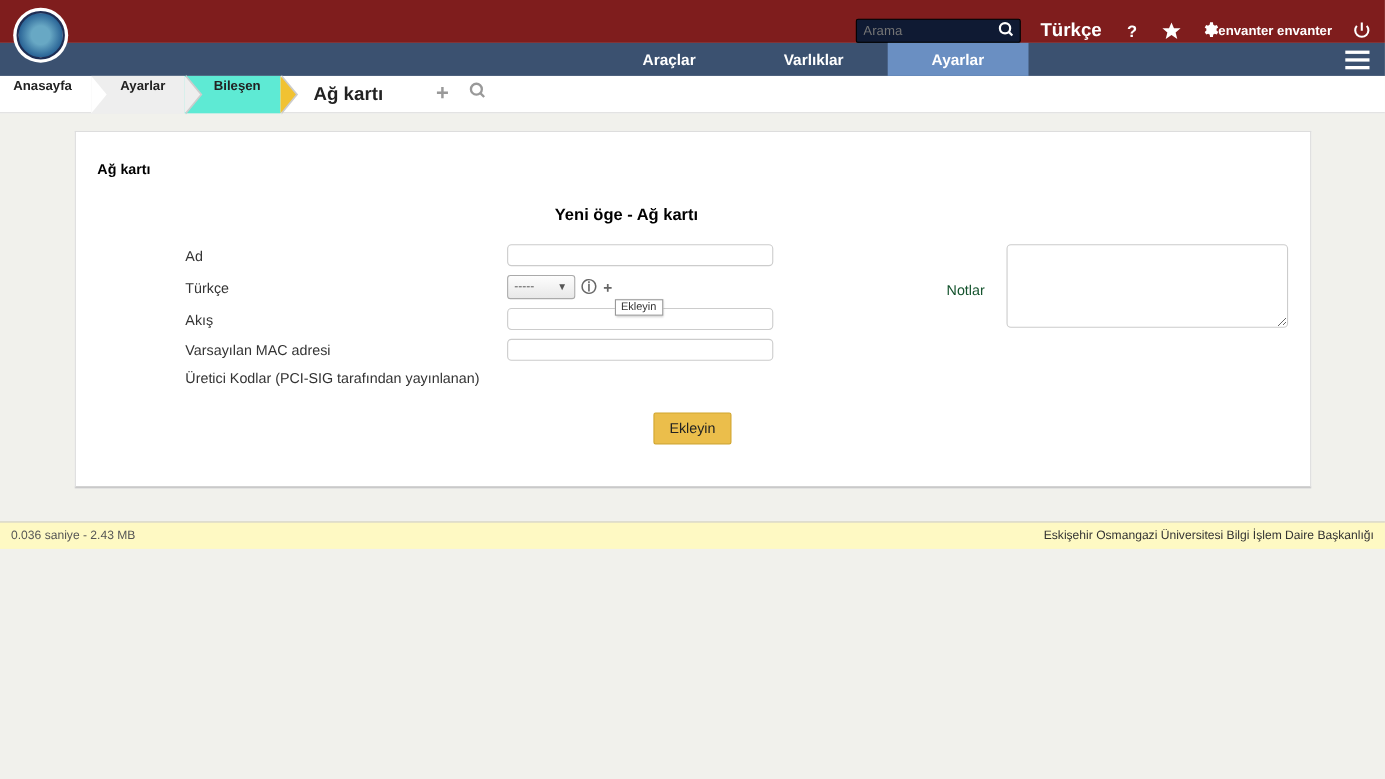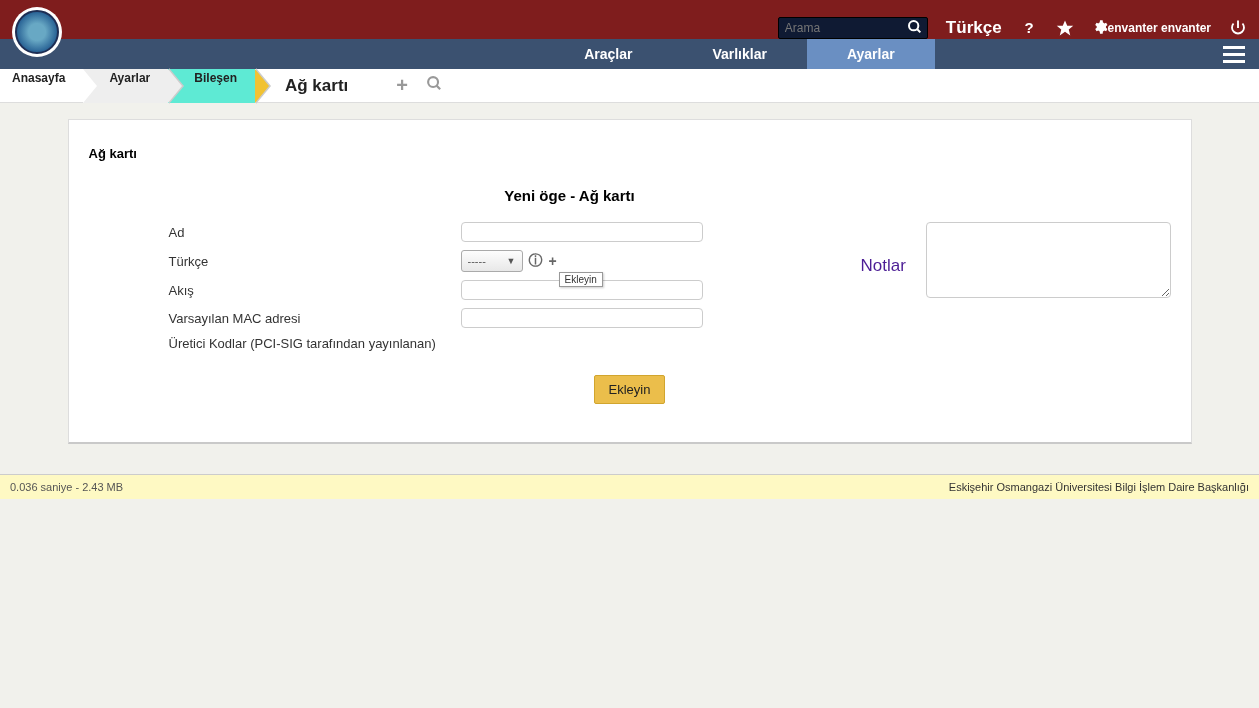--- a/index.html
+++ b/index.html
@@ -45,21 +45,21 @@
     .form-area { display: flex; }
     .form-left { flex: 1; }
     .form-right { width: 360px; padding-left: 50px; }
     .form-row { display: flex; align-items: center; margin-bottom: 8px; padding-left: 80px; }
     .form-label { width: 292px; color: #333; font-size: 13px; }
     .form-value { display: flex; align-items: center; gap: 6px; }
     .text-input { width: 242px; height: 20px; border: 1px solid #ccc; border-radius: 4px; padding: 0 4px; font-size: 12px; }
     .select-box { width: 62px; height: 22px; border: 1px solid #aaa; border-radius: 3px; background: linear-gradient(#fdfdfd,#e8e8e8); display: flex; align-items: center; justify-content: space-between; padding: 0 6px; font-size: 11px; color: #555; cursor: pointer; }
     .select-box .chev { font-size: 9px; color: #555; }
     .icon-sm { color: #666; cursor: pointer; font-size: 14px; font-weight: bold; }
-    .notes-label { font-size: 17px; color: #4c1d95; margin-bottom: 22px; display: block; padding-top: 34px; }
+    .notes-label { font-size: 13px; color: #14532d; margin-bottom: 22px; display: block; padding-top: 34px; }
     .notes-right-row { display: flex; align-items: flex-start; gap: 20px; }
     .textarea { width: 258px; height: 76px; border: 1px solid #ccc; border-radius: 4px; resize: both; font-size: 12px; padding: 4px; }
     .btn-submit { background: #ebbe4b; border: 1px solid #d1a52e; padding: 6px 14px; font-size: 13px; font-weight: normal; color: #222; cursor: pointer; display: block; margin: 16px auto 0; border-radius: 2px; }
     .tooltip { position: absolute; background: #fff; border: 1px solid #999; font-size: 10px; padding: 1px 5px; color: #333; box-shadow: 1px 1px 2px rgba(0,0,0,0.2); }
     
     .footer { background: #fef9c3; border-top: 1px solid #ccc; margin-top: 30px; padding: 6px 10px; display: flex; justify-content: space-between; font-size: 11px; color: #555; }
     .footer .right { font-weight: normal; color: #333; }
   </style>
 </head>
 <body>

